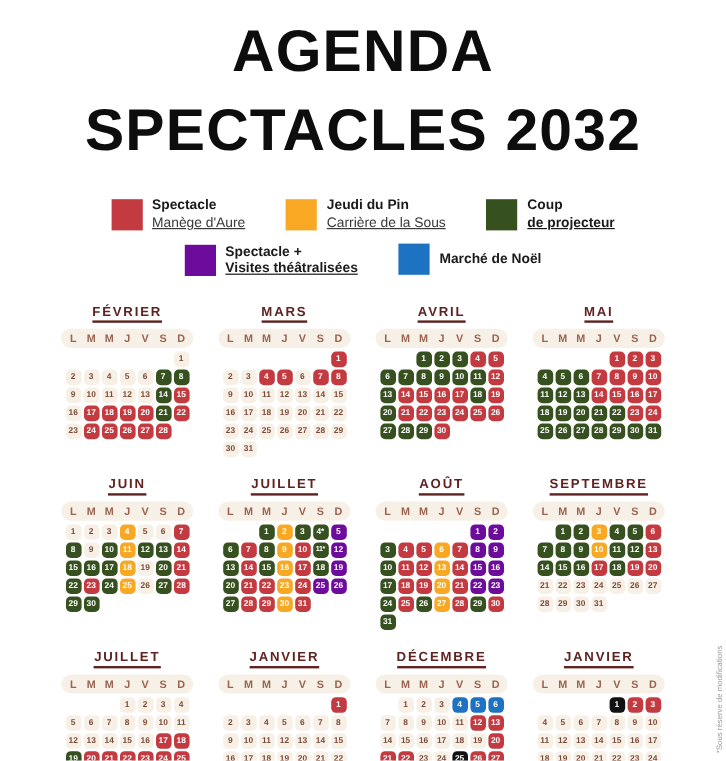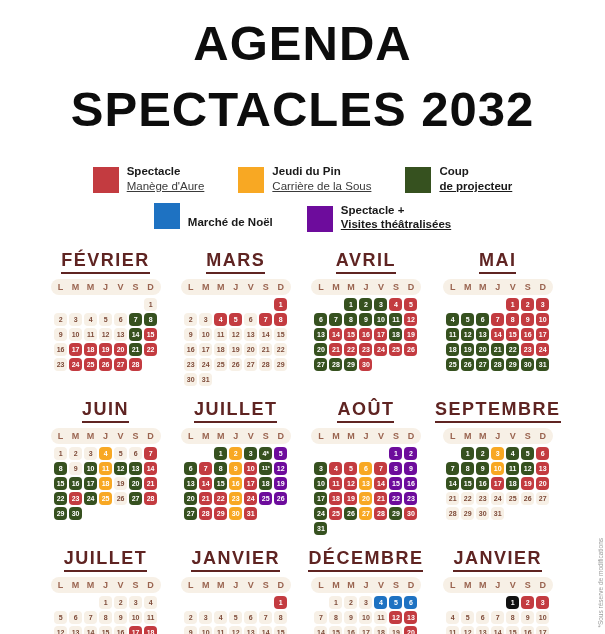--- a/index.html
+++ b/index.html
@@ -18,40 +18,40 @@
     font-weight: 800;
     letter-spacing: 1px;
   }
   .title .line { font-size: 49px; line-height: 1.35; font-weight: 800; }
 
   .legend { margin-top: 22px; }
   .legend-row {
     display: flex; justify-content: center; align-items: flex-start;
     gap: 34px; margin-bottom: 10px;
   }
-  .legend-item { display: flex; align-items: flex-end; gap: 8px; }
+  .legend-item { display: flex; align-items: center; gap: 8px; }
   .swatch { width: 26px; height: 26px; flex: 0 0 auto; }
   .legend-text { font-size: 11.5px; line-height: 1.25; color: #1a1a1a; }
   .legend-text .l1 { font-weight: bold; }
   .legend-text .l2 { font-weight: normal; color: #3a3a3a; text-decoration: underline; }
   .legend-text .l2.bold { font-weight: bold; color: #1a1a1a; }
 
   .months {
     margin: 18px auto 0 auto;
     width: 516px;
     display: grid;
     grid-template-columns: repeat(4, 1fr);
     column-gap: 8px;
     row-gap: 13px;
     align-items: start;
   }
   .month { text-align: center; }
   .month-title {
     display: inline-block;
-    font-size: 18px; font-weight: bold; letter-spacing: 1.5px;
+    font-size: 11px; font-weight: bold; letter-spacing: 1.5px;
     color: #5f2422;
     border-bottom: 2px solid #5f2422;
     padding-bottom: 1px;
     margin-bottom: 5px;
   }
   .weekdays {
     display: grid;
     grid-template-columns: repeat(7, 13px);
     gap: 2px;
     justify-content: center;
@@ -121,30 +121,30 @@
         <div class="legend-item">
           <span class="swatch" style="background: rgb(54, 81, 31);"></span>
           <div class="legend-text">
             <div class="l1">Coup</div>
             <div class="l2 bold">de projecteur</div>
           </div>
         </div>
       </div>
     <div class="legend-row" id="legend-row-2">
         <div class="legend-item">
-          <span class="swatch" style="background: rgb(30, 114, 194);"></span>
-          <div class="legend-text">
-            <div class="l1">Marché de Noël</div>
-          </div>
-        </div>
-        <div class="legend-item">
           <span class="swatch" style="background: rgb(109, 12, 156);"></span>
           <div class="legend-text">
             <div class="l1">Spectacle +</div>
             <div class="l2 bold">Visites théâtralisées</div>
+          </div>
+        </div>
+        <div class="legend-item">
+          <span class="swatch" style="background: rgb(30, 114, 194);"></span>
+          <div class="legend-text">
+            <div class="l1">Marché de Noël</div>
           </div>
         </div>
       </div>
   </div>
 
   <div class="months" id="months-grid">
       <div class="month"><div class="month-title">FÉVRIER</div><br><div class="weekdays">
           <span>L</span>
           <span>M</span>
           <span>M</span>

